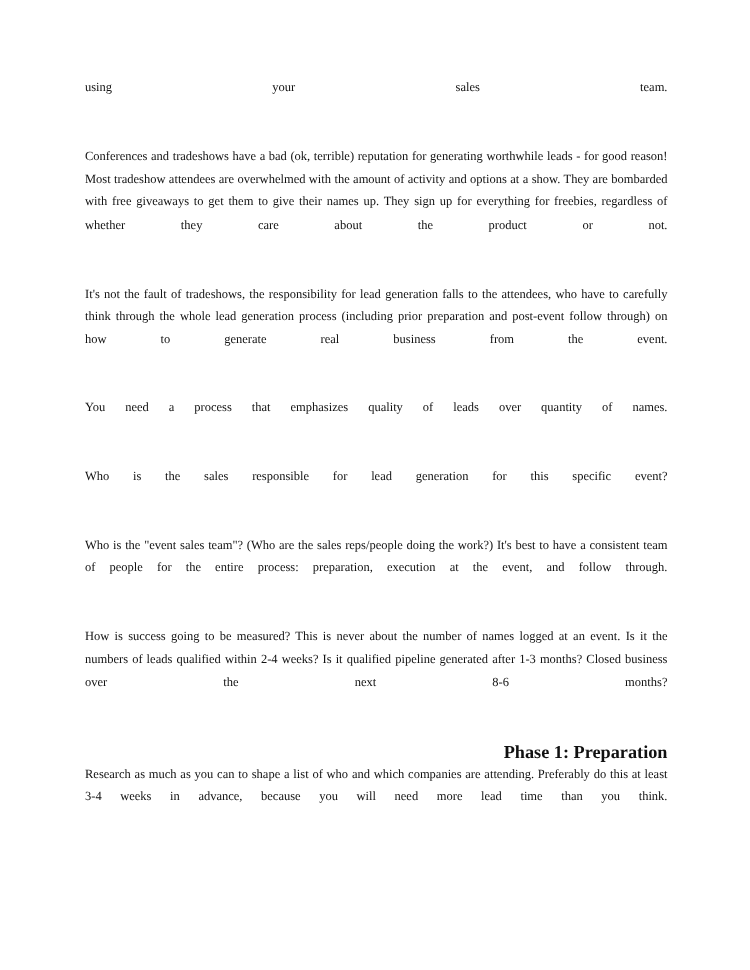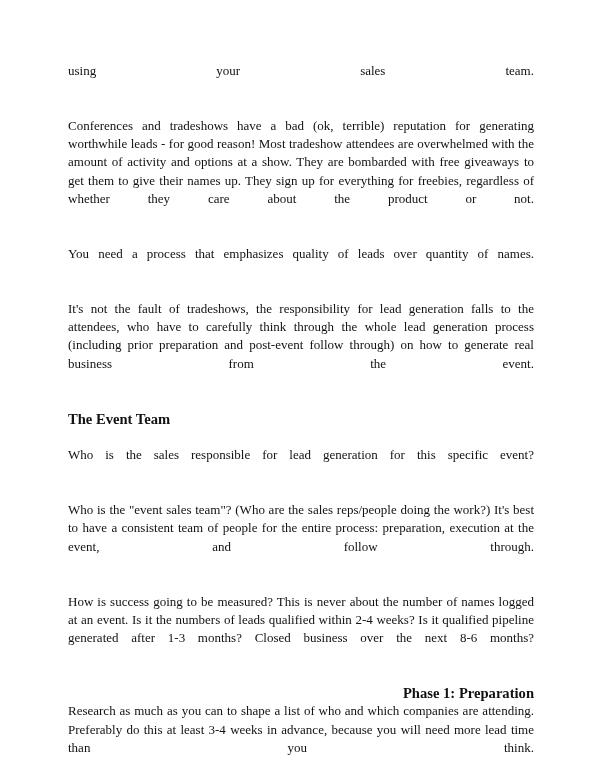--- a/index.html
+++ b/index.html
@@ -22,21 +22,21 @@
     background: #ffffff;
     box-sizing: border-box;
   }
   .content {
     position: absolute;
     left: 68px;
     top: 62px;
     width: 466px;
   }
   .para {
-    font-size: 13px;
+    font-size: 10px;
     line-height: 18.3px;
     text-align: justify;
     text-justify: inter-word;
     margin: 0 0 18.3px 0;
     hyphens: none;
     word-spacing: 0.02em;
   }
   .para:last-child {
     margin-bottom: 0;
   }
@@ -58,22 +58,21 @@
     text-align: right;
   }
 </style>
 </head>
 <body>
 
 <div class="page">
   <div class="content" id="content">
       <p class="para">using your sales team.</p>
       <p class="para">Conferences and tradeshows have a bad (ok, terrible) reputation for generating worthwhile leads - for good reason! Most tradeshow attendees are overwhelmed with the amount of activity and options at a show. They are bombarded with free giveaways to get them to give their names up. They sign up for everything for freebies, regardless of whether they care about the product or not.</p>
+      <p class="para">It's not the fault of tradeshows, the responsibility for lead generation falls to the attendees, who have to carefully think through the whole lead generation process (including prior preparation and post-event follow through) on how to generate real business from the event.</p>
       <p class="para">You need a process that emphasizes quality of leads over quantity of names.</p>
-      <p class="para">It's not the fault of tradeshows, the responsibility for lead generation falls to the attendees, who have to carefully think through the whole lead generation process (including prior preparation and post-event follow through) on how to generate real business from the event.</p>
-      <p class="heading">The Event Team</p>
       <p class="para">Who is the sales responsible for lead generation for this specific event?</p>
       <p class="para">Who is the "event sales team"? (Who are the sales reps/people doing the work?) It's best to have a consistent team of people for the entire process: preparation, execution at the event, and follow through.</p>
       <p class="para">How is success going to be measured? This is never about the number of names logged at an event. Is it the numbers of leads qualified within 2-4 weeks? Is it qualified pipeline generated after 1-3 months? Closed business over the next 8-6 months?</p>
       <p class="heading tight">Phase 1: Preparation</p>
       <p class="para">Research as much as you can to shape a list of who and which companies are attending. Preferably do this at least 3-4 weeks in advance, because you will need more lead time than you think.</p>
     </div>
 </div>
 
 </body></html>

